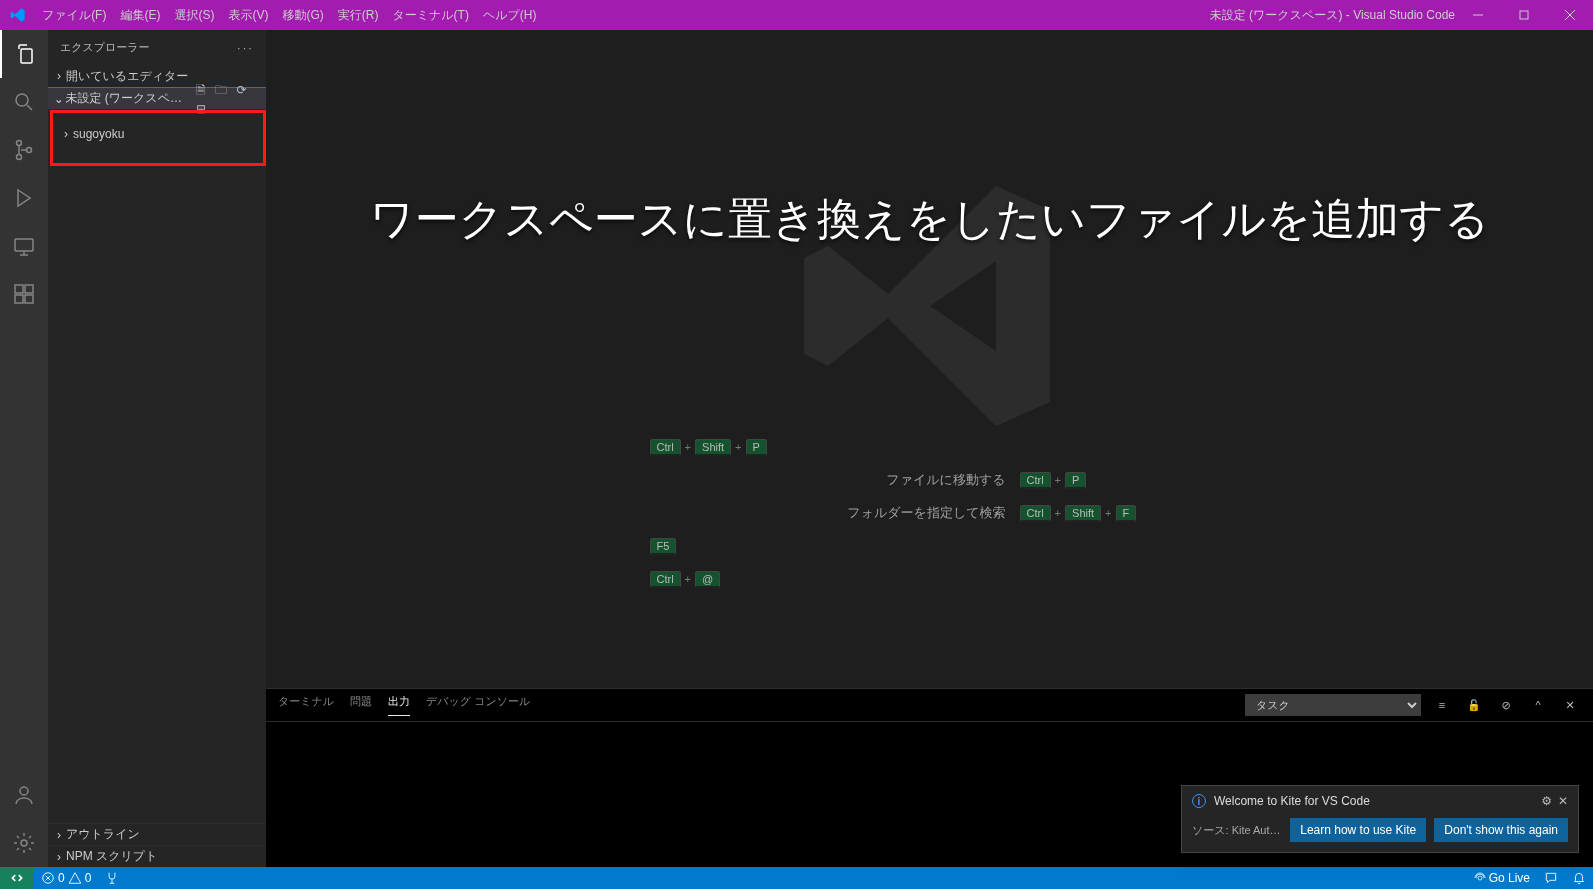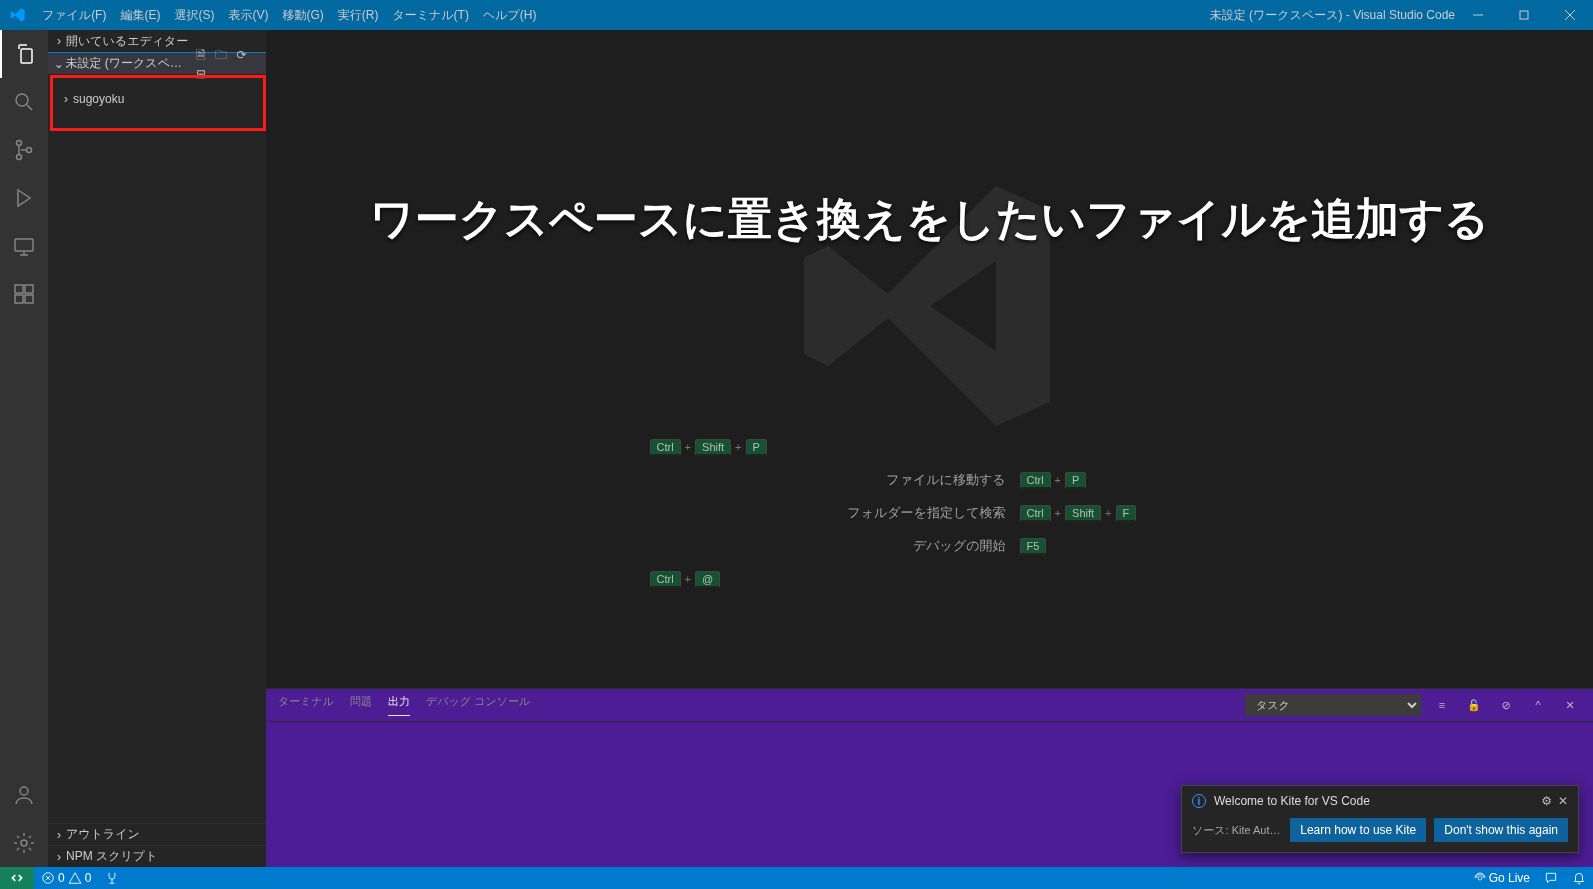--- a/index.html
+++ b/index.html
@@ -1,19 +1,19 @@
 <!DOCTYPE html>
 <html><head>
 <meta charset="utf-8">
 <style>
 * { margin:0; padding:0; box-sizing:border-box; font-family:"Segoe UI","Meiryo",sans-serif; }
 html,body { width:1593px; height:889px; overflow:hidden; background:#1e1e1e; color:#ccc; }
 
 
-.titlebar { height:30px; background:#0369a1; display:flex; align-items:center; font-size:12px; }
+.titlebar { height:30px; background:#a21caf; display:flex; align-items:center; font-size:12px; }
 .titlebar .logo { width:35px; display:flex; justify-content:center; align-items:center; }
 .titlebar .menu { display:flex; }
 .titlebar .menu span { padding:0 7px; cursor:default; }
 .titlebar .title { flex:1; text-align:right; color:#ccc; }
 .titlebar .winbtns { display:flex; }
 .titlebar .winbtns div { width:46px; height:30px; display:flex; justify-content:center; align-items:center; }
 
 
 .body { display:flex; height:837px; }
 .activitybar { width:48px; background:#333; display:flex; flex-direction:column; }
@@ -31,30 +31,30 @@
 .sidebar .wsrow .actions span { padding:0 3px; color:#bbb; }
 .redbox { border:3px solid #ff1a1a; margin:1px 0 0 2px; height:56px; position:relative; }
 .redbox .folder { position:absolute; top:14px; left:6px; display:flex; align-items:center; color:#ccc; }
 .redbox .folder .chev { width:14px; text-align:center; }
 .sidebar .spacer { flex:1; }
 
 .editorarea { flex:1; display:flex; flex-direction:column; background:#1e1e1e; position:relative; }
 .welcome { flex:1; position:relative; }
 .vslogo { position:absolute; left:50%; top:42%; transform:translate(-50%,-50%); opacity:.06; }
 .vslogo svg { width:300px; height:300px; }
-.overlaytext { position:absolute; top:160px; left:50%; transform:translateX(-50%); font-size:44px; font-weight:700; color:#fff; white-space:nowrap; text-shadow:0 2px 4px rgba(0,0,0,.8); }
+.overlaytext { position:absolute; top:160px; left:50%; transform:translateX(-50%); font-size:44px; font-weight:400; color:#fff; white-space:nowrap; text-shadow:0 2px 4px rgba(0,0,0,.8); }
 .hints { position:absolute; top:400px; left:50%; transform:translateX(-50%); width:560px; font-size:13px; color:#a0a0a0; }
 .hints .row { display:flex; align-items:center; height:33px; }
 .hints .label { flex:1; text-align:right; padding-right:14px; }
 .hints .keys { width:190px; text-align:left; }
 .key { background:#14532d; border:1px solid #444; border-bottom:2px solid #222; border-radius:3px; padding:1px 6px; font-size:11px; color:#bbb; }
 .plus { color:#777; padding:0 4px; font-size:11px; }
 
 
-.panel { height:179px; border-top:1px solid #2d2d2d; background:#4c1d95; display:flex; flex-direction:column; }
+.panel { height:179px; border-top:1px solid #2d2d2d; background:#000000; display:flex; flex-direction:column; }
 .panelhead { height:33px; display:flex; align-items:center; padding:0 12px; font-size:11px; color:#888; border-bottom:1px solid #2d2d2d; }
 .panelhead .tabs { display:flex; gap:16px; }
 .panelhead .tabs span.active { color:#e7e7e7; border-bottom:1px solid #e7e7e7; padding-bottom:6px; }
 .panelhead .right { margin-left:auto; display:flex; align-items:center; gap:10px; }
 .panelhead select { background:#3c3c3c; color:#ccc; border:1px solid #3c3c3c; font-size:11px; height:22px; width:176px; padding:0 6px; }
 .iconbtn { width:22px; height:22px; display:flex; justify-content:center; align-items:center; color:#bbb; }
 
 
 .notification { position:absolute; right:14px; bottom:14px; width:398px; background:#252526; border:1px solid #454545; box-shadow:0 4px 12px rgba(0,0,0,.5); font-size:12px; }
 .notification .nhead { display:flex; align-items:center; padding:8px 10px 4px; color:#ddd; }
@@ -164,20 +164,24 @@
       <div class="item">
           <svg viewBox="0 0 24 24">
             <circle cx="12" cy="12" r="3" fill="none" stroke="currentColor" stroke-width="1.5"></circle>
             <path fill="none" stroke="currentColor" stroke-width="1.5" d="M12 2v3M12 19v3M2 12h3M19 12h3M5 5l2 2M17 17l2 2M19 5l-2 2M7 17l-2 2"></path>
           </svg>
         </div>
     </div>
   </div>
 
   <div class="sidebar">
+    <div class="header">
+      <span>エクスプローラー</span>
+      <span style="letter-spacing:2px;">···</span>
+    </div>
     <div class="section">
       <span class="chev">›</span>
       <span>開いているエディター</span>
     </div>
     <div class="wsrow section" style="background:#37373d;border-top:1px solid #007fd4;">
       <span style="display:flex;align-items:center;overflow:hidden;">
         <span class="chev">⌄</span>
         <span style="white-space:nowrap;overflow:hidden;text-overflow:ellipsis;">未設定 (ワークスペース)</span>
       </span>
       <span class="actions">
@@ -218,21 +222,20 @@
           </div>
         <div class="row">
             <div class="label">ファイルに移動する</div>
             <div class="keys"><span class="key">Ctrl</span><span class="plus">+</span><span class="key">P</span></div>
           </div>
         <div class="row">
             <div class="label">フォルダーを指定して検索</div>
             <div class="keys"><span class="key">Ctrl</span><span class="plus">+</span><span class="key">Shift</span><span class="plus">+</span><span class="key">F</span></div>
           </div>
         <div class="row">
-            <div class="label">デバッグの開始</div>
             <div class="keys"><span class="key">F5</span></div>
           </div>
         <div class="row">
             <div class="keys"><span class="key">Ctrl</span><span class="plus">+</span><span class="key">@</span></div>
           </div>
       </div>
     </div>
 
     <div class="panel">
       <div class="panelhead">

